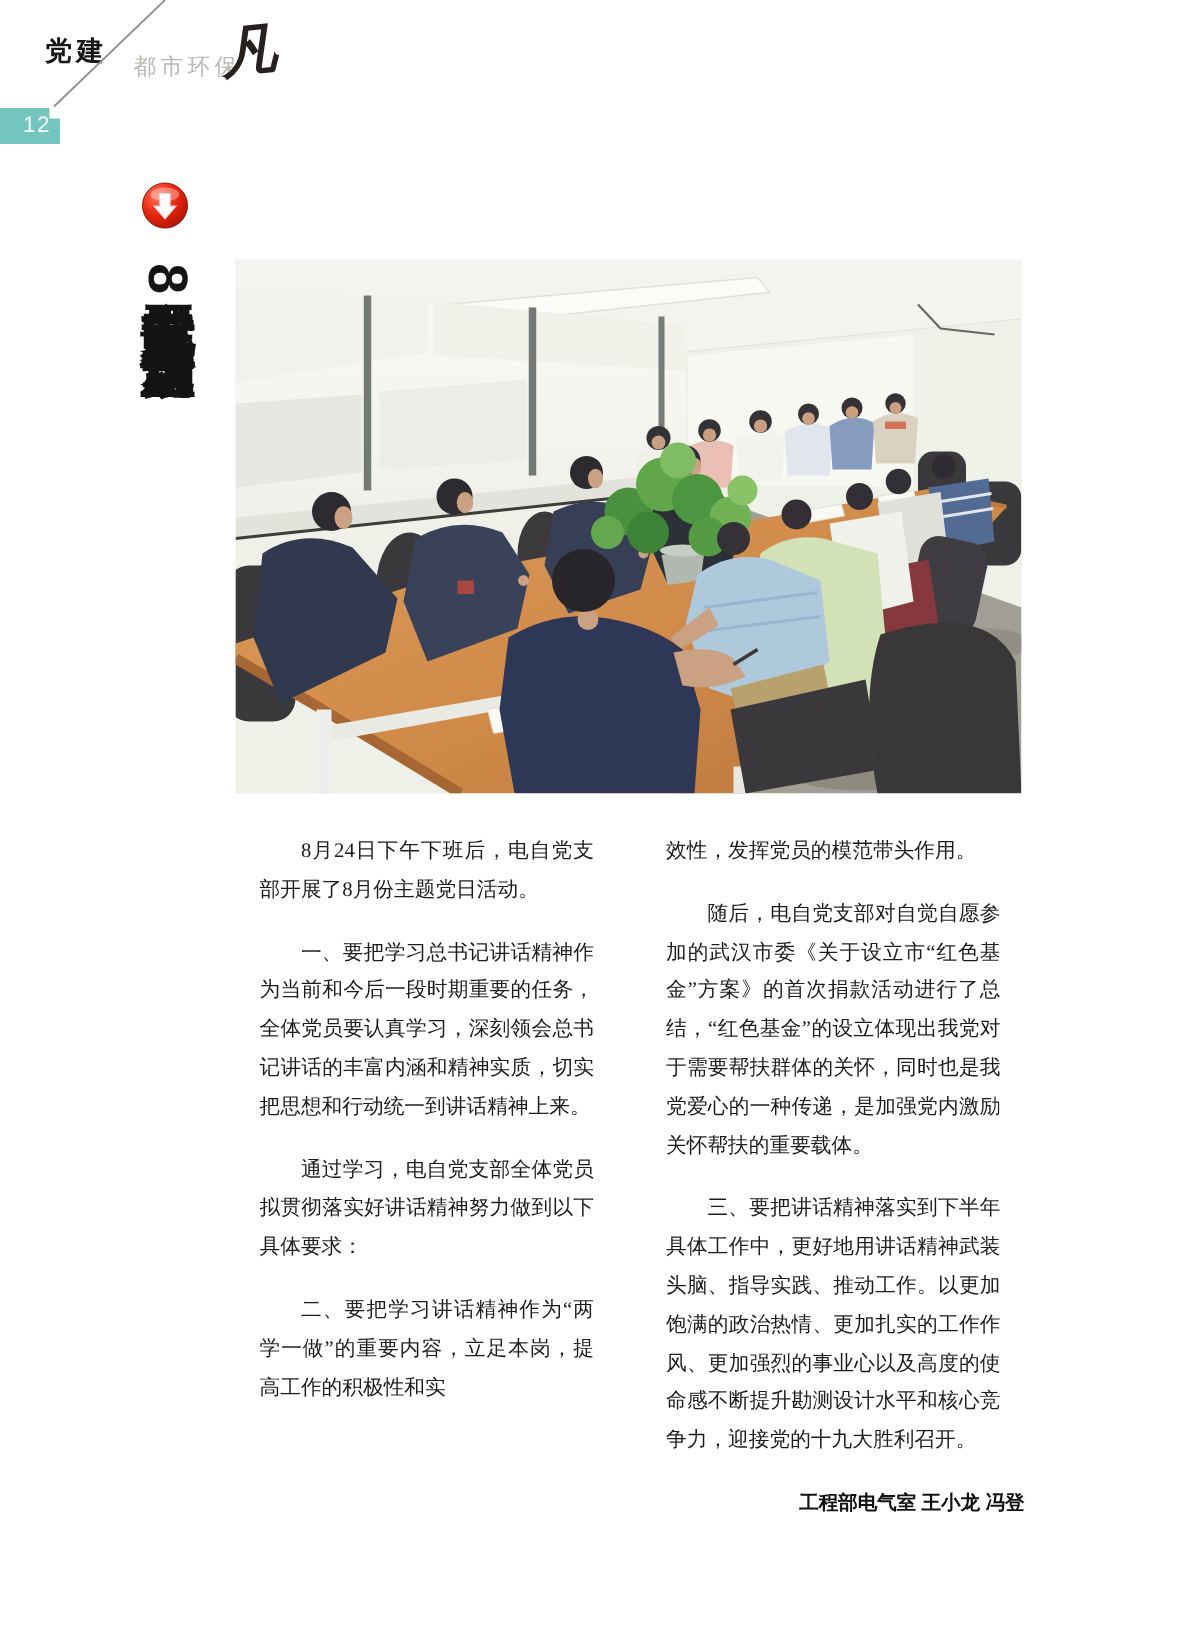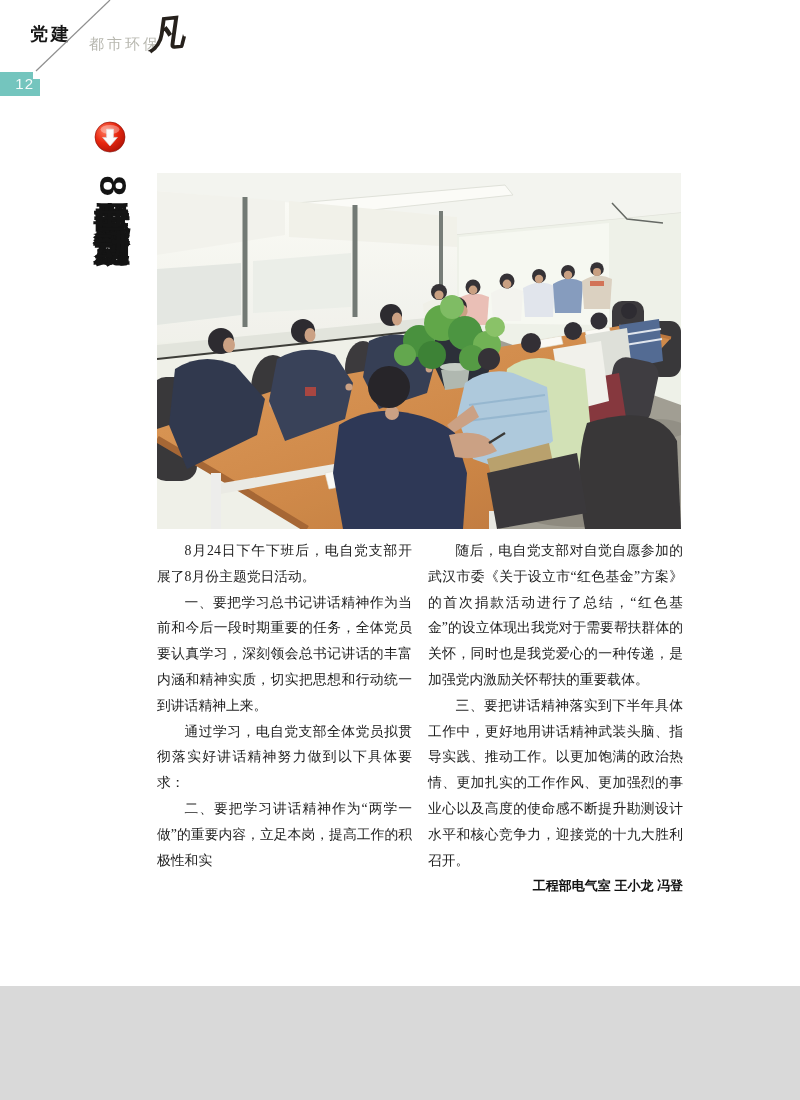--- a/index.html
+++ b/index.html
@@ -1,17 +1,17 @@
 <!DOCTYPE html>
 <html><head>
 <meta charset="utf-8">
 <style>
   html,body{margin:0;padding:0;background:#d9d9d9;}
   .page{
-    position:relative;width:800px;height:986px;margin:0 auto;
+    position:relative;width:800px;height:1100px;margin:0 auto;
     background:#ffffff;overflow:hidden;
     font-family:"Liberation Serif","DejaVu Serif",serif;color:#1c1c1c;
   }
   
   .hdr-section{
     position:absolute;left:30px;top:22px;
     font-family:"Liberation Sans","DejaVu Sans",sans-serif;
     font-weight:bold;font-size:18px;letter-spacing:3px;color:#161616;
   }
   .hdr-line{position:absolute;left:0;top:0;pointer-events:none;}
@@ -53,21 +53,21 @@
     position:absolute;left:157px;top:173px;width:524px;height:356px;
     margin:0;overflow:hidden;background:#eef0ea;
   }
   
   .columns{
     position:absolute;left:157px;top:538px;width:527px;
     display:flex;gap:16px;
   }
   .col{width:255px;}
   .para{
-    margin:0;font-size:13.8px;line-height:25.8px;text-align:justify;
+    margin:16px;font-size:13.8px;line-height:25.8px;text-align:justify;
     text-indent:2em;color:#1c1c1c;
   }
   .para.no-indent{text-indent:0;}
   .byline{
     margin:0;font-size:13px;line-height:25.8px;text-align:right;
     font-weight:bold;color:#111;
     font-family:"Liberation Sans","DejaVu Sans",sans-serif;
   }
 </style>
 </head>
@@ -271,20 +271,21 @@
     <div class="col">
       <div>
           <p class="para">8月24日下午下班后，电自党支部开展了8月份主题党日活动。</p>
           <p class="para">一、要把学习总书记讲话精神作为当前和今后一段时期重要的任务，全体党员要认真学习，深刻领会总书记讲话的丰富内涵和精神实质，切实把思想和行动统一到讲话精神上来。</p>
           <p class="para">通过学习，电自党支部全体党员拟贯彻落实好讲话精神努力做到以下具体要求：</p>
           <p class="para">二、要把学习讲话精神作为“两学一做”的重要内容，立足本岗，提高工作的积极性和实</p>
         </div>
     </div>
     <div class="col">
       <div>
+          <p class="para no-indent">效性，发挥党员的模范带头作用。</p>
           <p class="para">随后，电自党支部对自觉自愿参加的武汉市委《关于设立市“红色基金”方案》的首次捐款活动进行了总结，“红色基金”的设立体现出我党对于需要帮扶群体的关怀，同时也是我党爱心的一种传递，是加强党内激励关怀帮扶的重要载体。</p>
           <p class="para">三、要把讲话精神落实到下半年具体工作中，更好地用讲话精神武装头脑、指导实践、推动工作。以更加饱满的政治热情、更加扎实的工作作风、更加强烈的事业心以及高度的使命感不断提升勘测设计水平和核心竞争力，迎接党的十九大胜利召开。</p>
         </div>
       <p class="byline">工程部电气室 王小龙 冯登</p>
     </div>
   </section>
 
 </div>
 
 </body></html>

